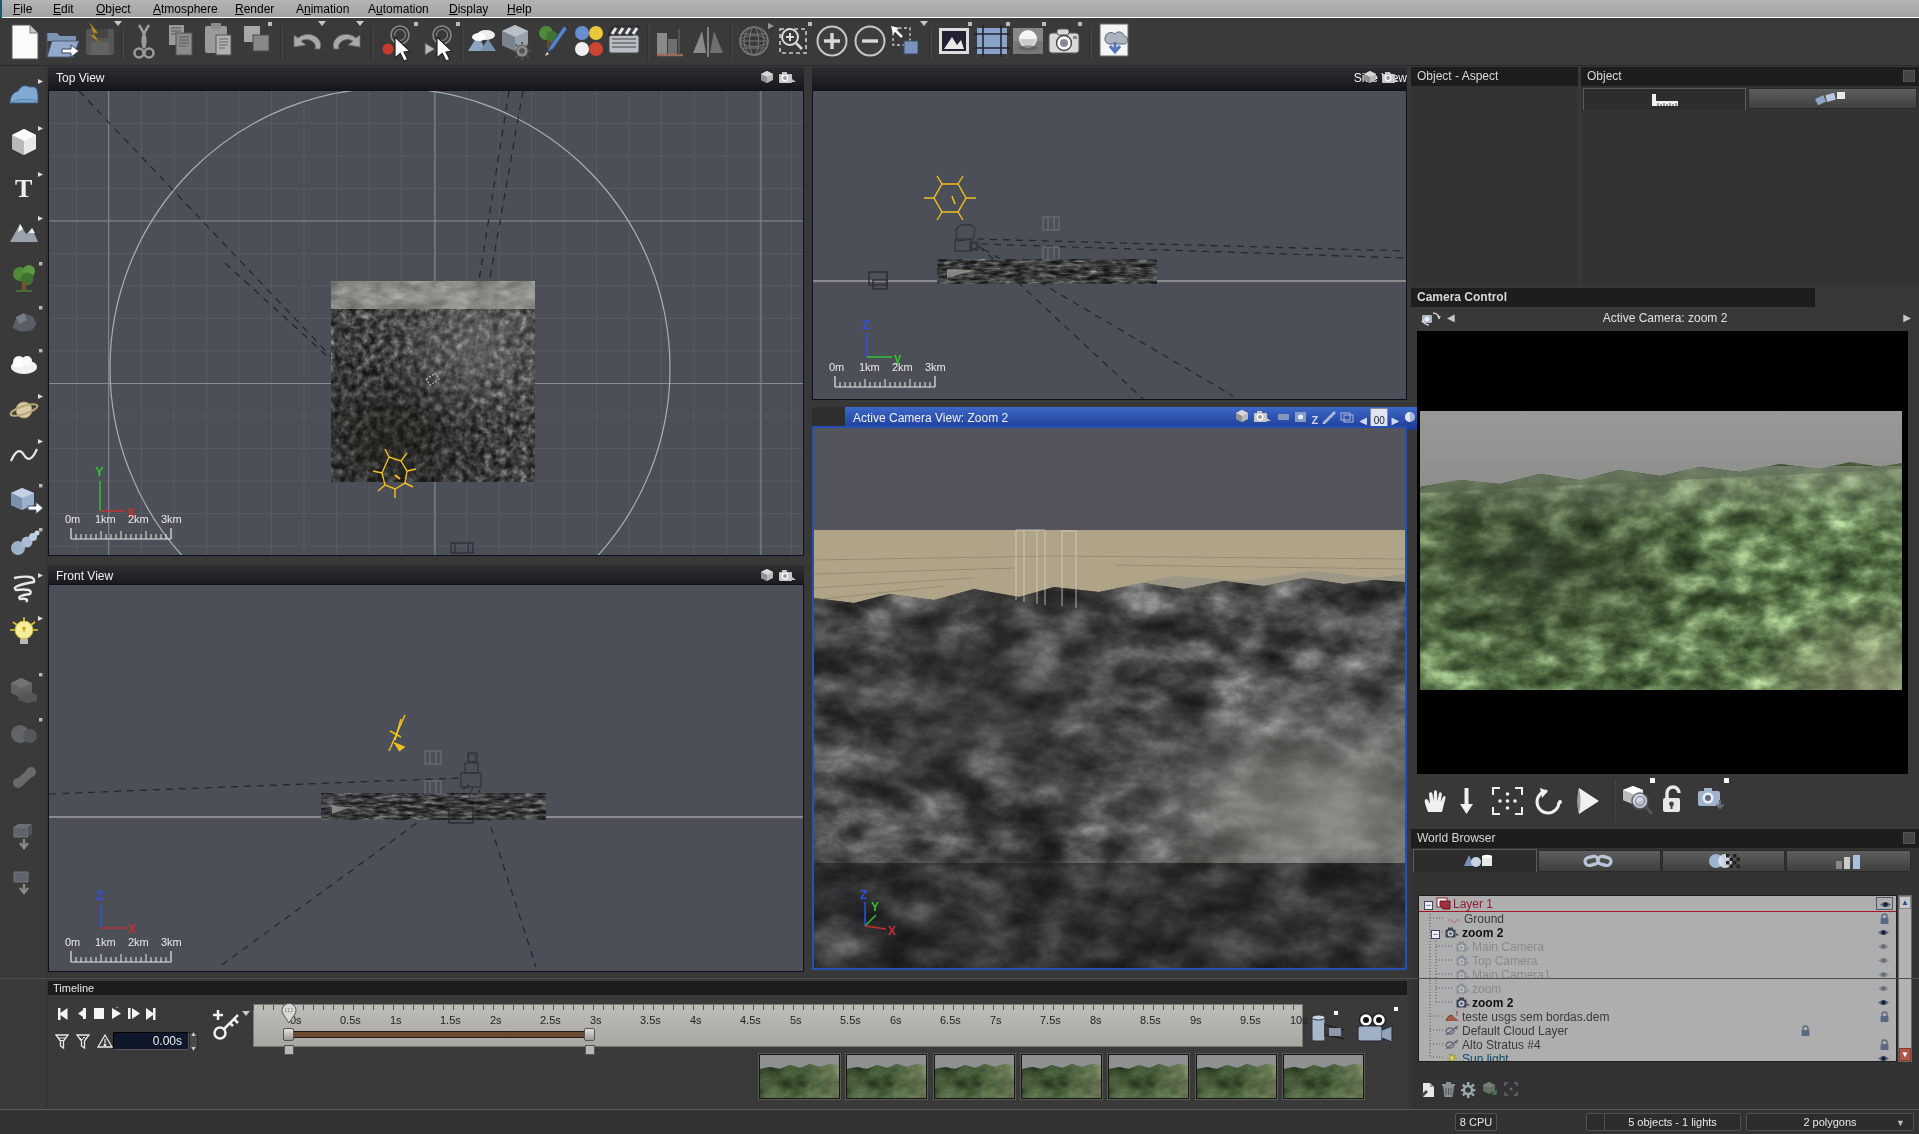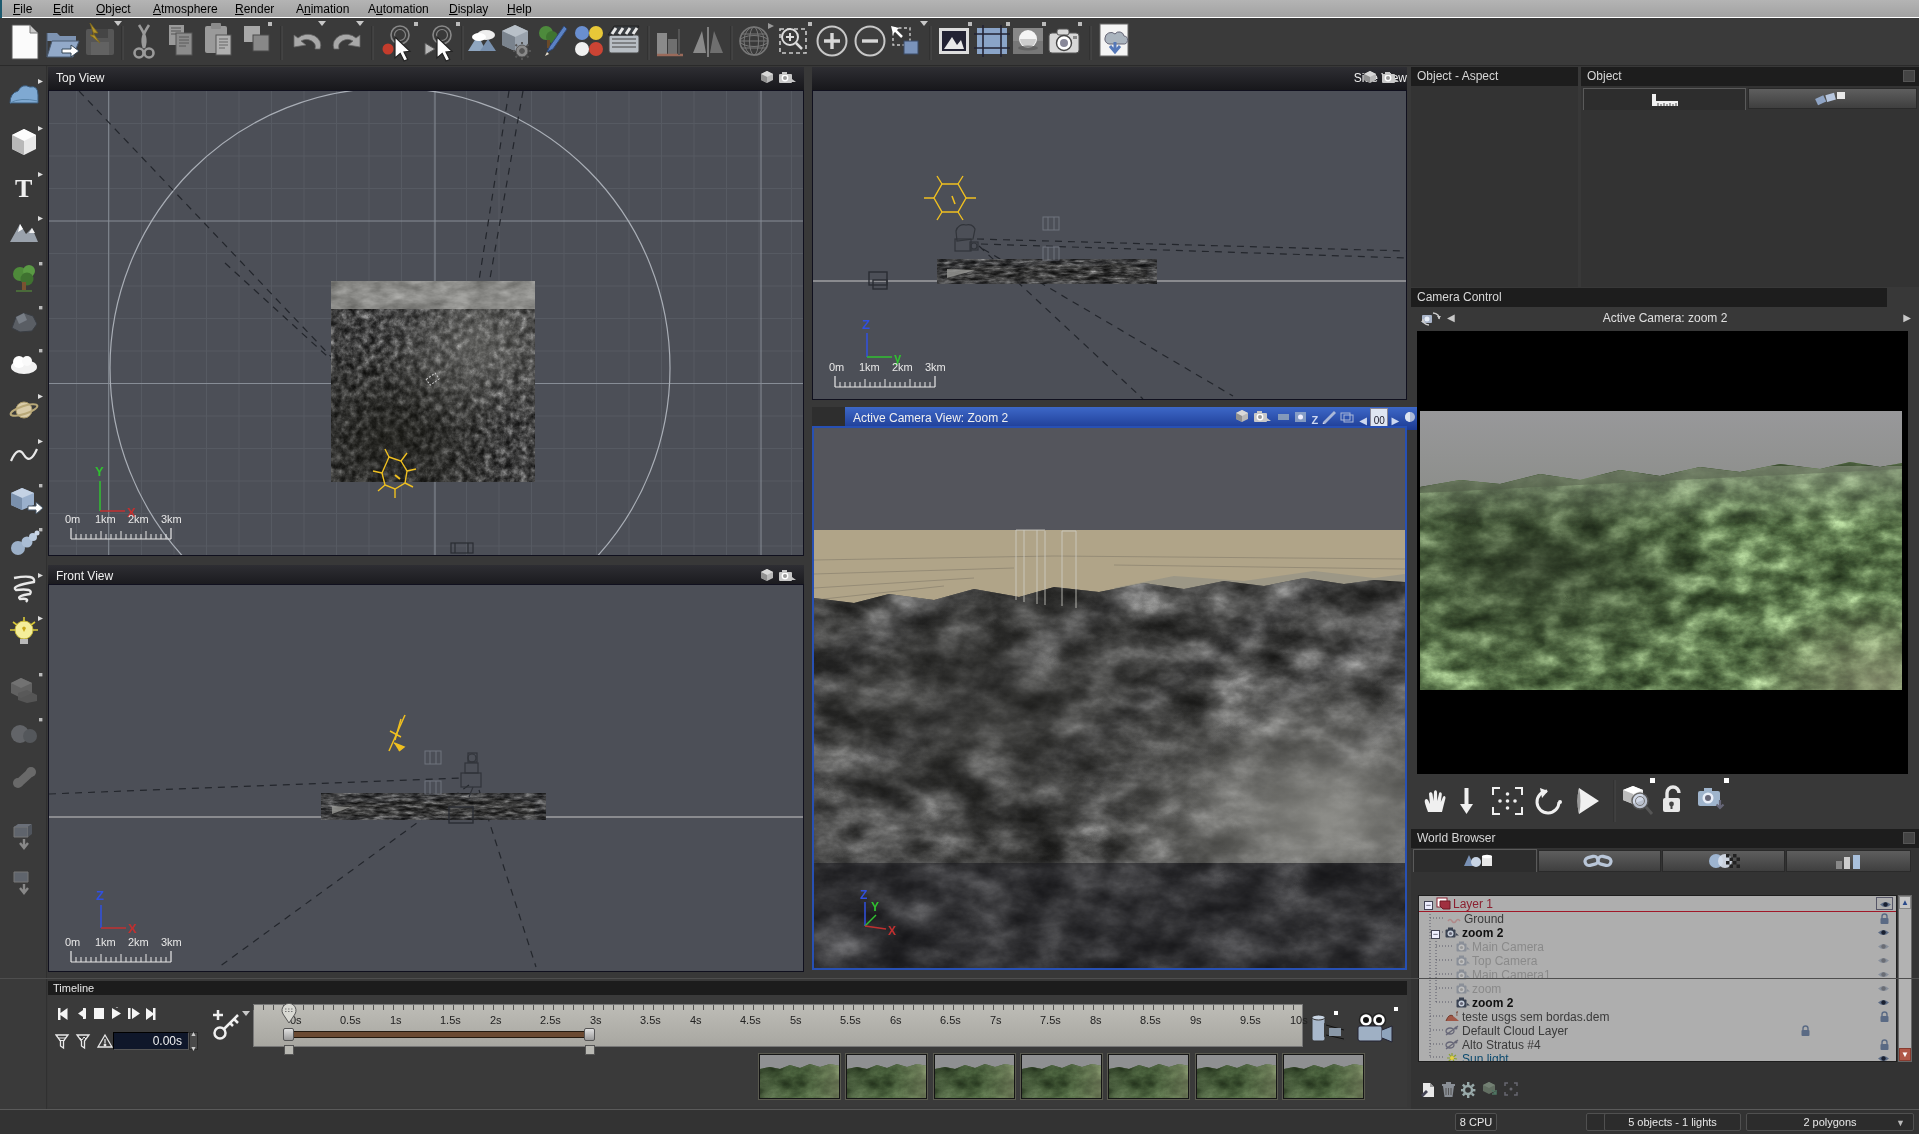--- a/index.html
+++ b/index.html
@@ -773,21 +773,21 @@
     </div>
     <div class="abs" style="left:167px;top:2px;width:169px;height:21px;background:linear-gradient(#5e5e5e,#3f3f3f);border:1px solid #2a2a2a;">
       <svg width="40" height="18" style="position:absolute;left:64px;top:1px">
             <rect x="3" y="7" width="9" height="7" fill="#8fa4c4" transform="rotate(-25 7 10)"></rect>
             <rect x="13" y="4" width="9" height="7" fill="#b7c6de" transform="rotate(-15 17 7)"></rect>
             <rect x="24" y="2" width="8" height="7" fill="#e8e8e8"></rect>
           </svg>
     </div>
   </div>
 
-  <div class="hdr" style="left:1411px;top:288px;width:476px;height:19px;">Camera Control</div>
+  <div class="hdr" style="left:1411px;top:288px;width:404px;height:19px;font-weight:bold;">Camera Control</div>
   <div class="abs" style="left:1411px;top:307px;width:508px;height:24px;background:#383838;">
     <svg width="22" height="17" style="position:absolute;left:9px;top:3px">
           <rect x="2" y="5" width="10" height="8" rx="1" fill="#a8b4c8"></rect>
           <circle cx="7" cy="9" r="2.5" fill="#e8eef8"></circle>
           <path d="M13 3 a7 5 0 0 1 6 6" stroke="#ccc" fill="none" stroke-width="1.5"></path>
           <path d="M19 9 l2 -3 l-4 0 z" fill="#ccc"></path>
           <path d="M9 15 a7 5 0 0 1 -6 -6" stroke="#ccc" fill="none" stroke-width="1.5"></path>
           <path d="M3 9 l-2 3 l4 0 z" fill="#ccc"></path>
         </svg>
     <span style="position:absolute;left:36px;top:5px;color:#c8c8c8;font-size:10px">◀</span>

